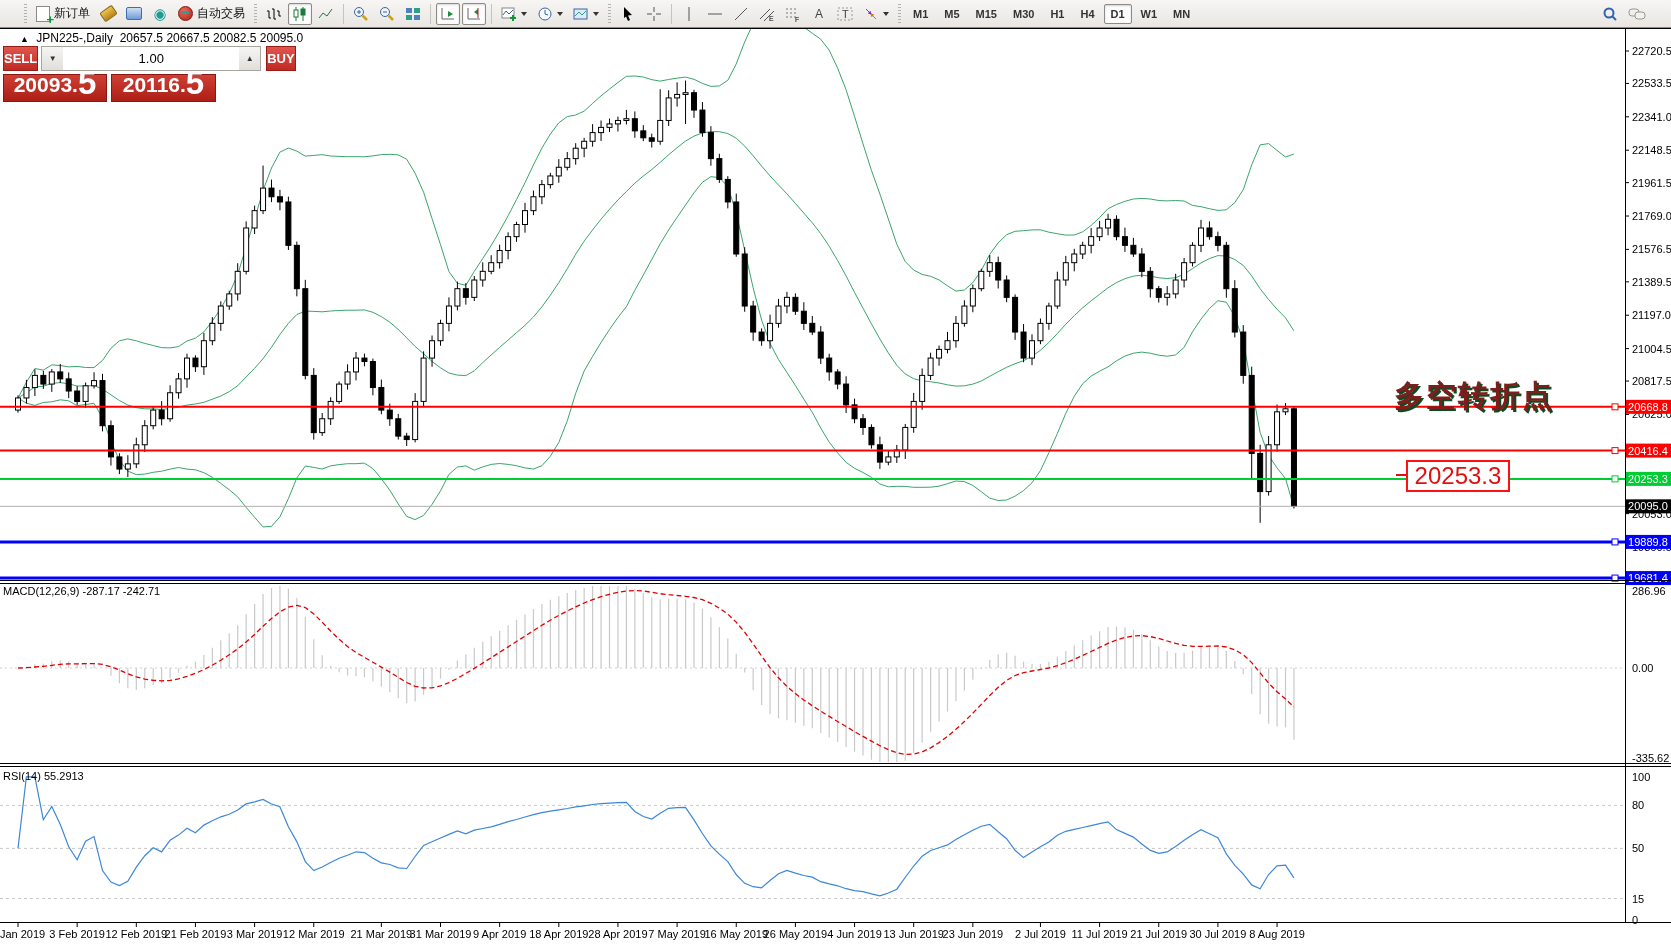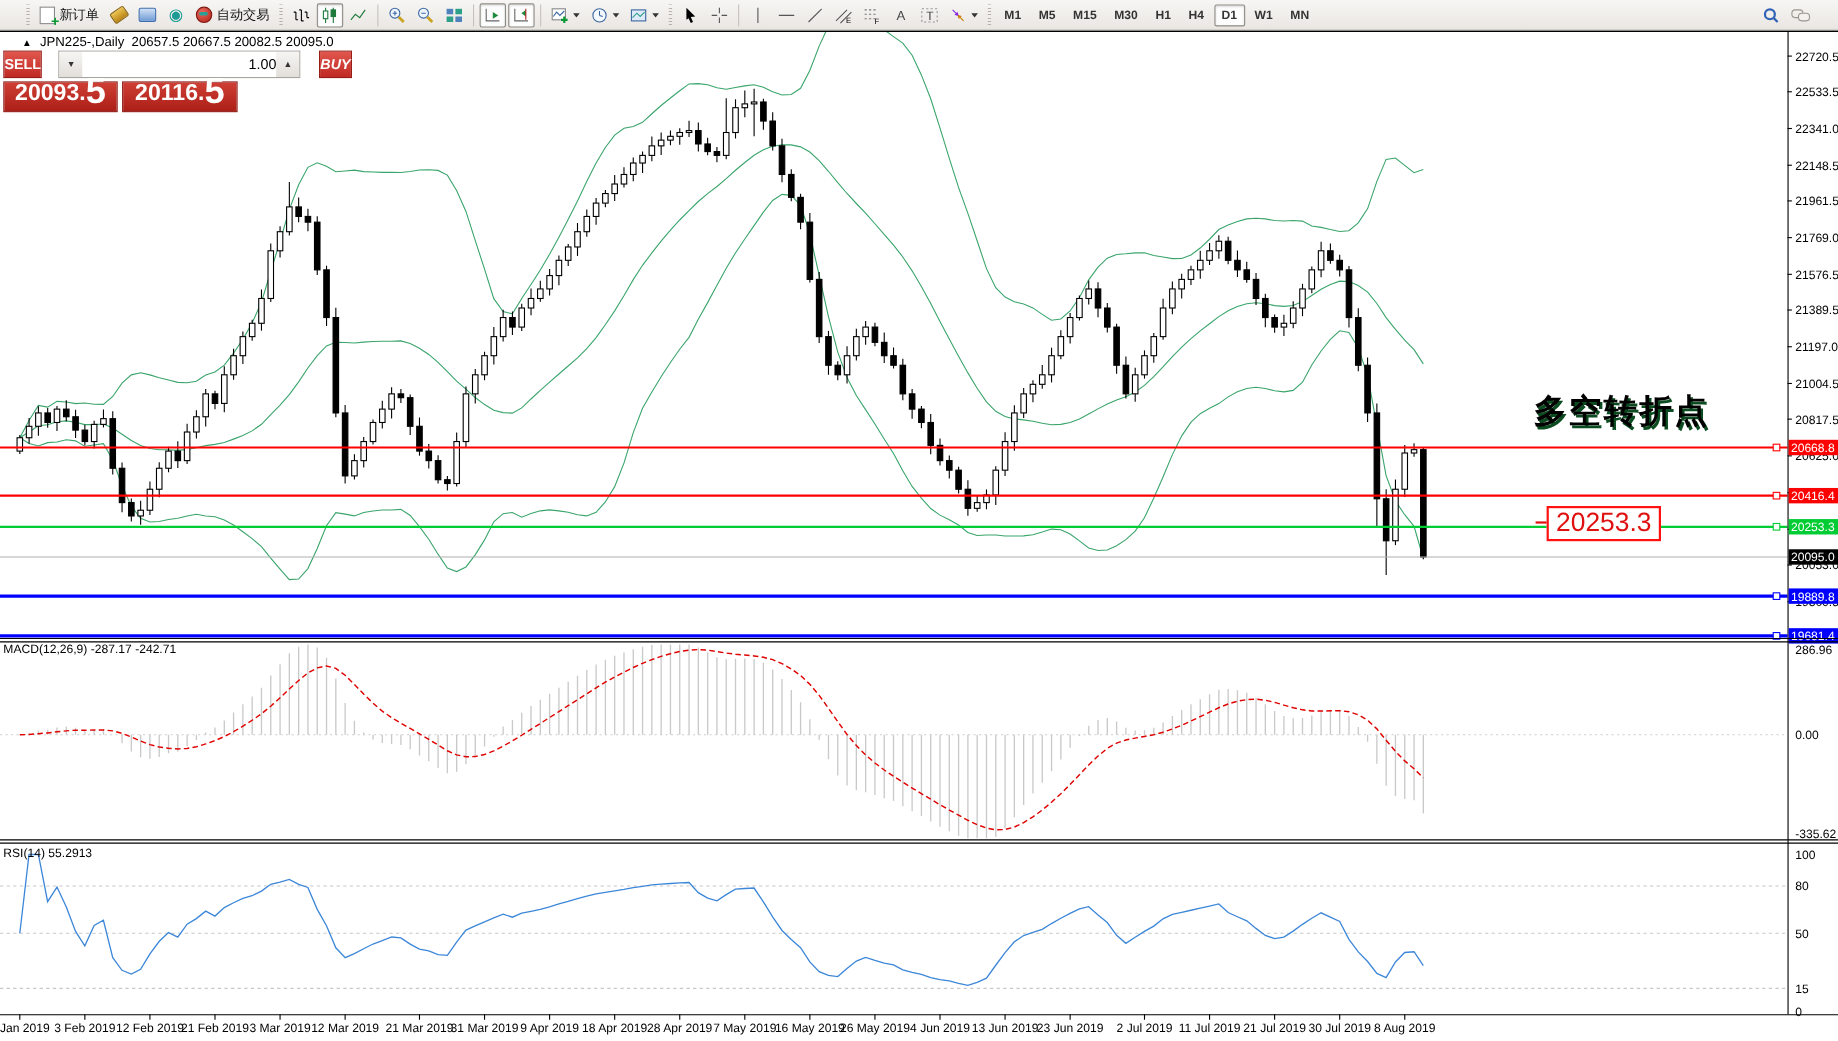--- a/index.html
+++ b/index.html
@@ -28,43 +28,43 @@
   .ic-page{position:relative;width:12px;height:14px;background:#fff;border:1px solid #8a8a8a;}
   .ic-page:after{content:"+";position:absolute;right:-5px;bottom:-6px;color:#0b9a35;font-weight:bold;font-size:13px;}
   .ic-hammer{width:13px;height:9px;background:linear-gradient(#ecc452,#b98414);border:1px solid #8a6410;transform:rotate(-35deg);border-radius:2px;}
   .ic-monitor{width:14px;height:11px;background:linear-gradient(#cfe0f5,#6f9bd6);border:1px solid #3f6eae;border-radius:2px;}
   .ic-signal{color:#1d9b94;font-size:15px;line-height:14px;}
   .ic-globe{width:13px;height:13px;border-radius:50%;background:radial-gradient(circle at 35% 30%,#e8695c,#b02318);border:1px solid #7e160e;position:relative;}
   .ic-globe:after{content:"";position:absolute;left:2px;top:4px;width:8px;height:3px;background:#2aa198;border-radius:2px;}
 
   
   #trade-panel{position:absolute;left:3px;top:46px;width:216px;z-index:30;}
-  #trade-row1{display:flex;height:25px;gap:12px;}
+  #trade-row1{display:flex;height:25px;}
   .trade-btn{background:linear-gradient(#e0564d,#c02a23);border:1px solid #991d17;color:#fff;
     font-weight:bold;font-size:13px;display:flex;align-items:center;justify-content:center;box-sizing:border-box;}
   #sell-btn{width:47px;margin-right:3px;}
-  #buy-btn{width:49px;margin-left:5px;font-style:italic;}
+  #buy-btn{width:49px;margin-left:5px;}
   #stepper{flex:1;display:flex;border:1px solid #a8a49e;background:#fff;box-sizing:border-box;}
   .step-btn{width:21px;background:linear-gradient(#f6f5f3,#e2dfda);border:0;display:flex;align-items:center;justify-content:center;font-size:8px;color:#333;}
-  #vol-input{flex:1;border:0;text-align:right;font-size:13px;font-family:"Liberation Sans",sans-serif;outline:none;padding:0;}
+  #vol-input{flex:1;border:0;text-align:center;font-size:13px;font-family:"Liberation Sans",sans-serif;outline:none;padding:0;}
   #trade-row2{display:flex;margin-top:3px;height:28px;}
   .px-box{background:linear-gradient(#cf3f35,#ac1f17);border:1px solid #8c1710;color:#fff;
     display:flex;align-items:flex-end;justify-content:center;box-sizing:border-box;padding-bottom:1px;}
   #sell-box{width:104px;margin-right:4px;}
   #buy-box{width:105px;}
   .px-main{font-size:21px;font-weight:bold;line-height:30px;}
   .px-frac{font-size:33px;font-weight:bold;line-height:34px;}
 
   
   #symbol-title{position:absolute;left:20px;top:31px;font-size:12px;color:#000;z-index:20;white-space:nowrap;}
   #symbol-title .tri{font-size:9px;margin-right:4px;}
   #macd-label{position:absolute;left:3px;top:585px;font-size:11px;color:#000;z-index:20;}
   #rsi-label{position:absolute;left:3px;top:770px;font-size:11px;color:#000;z-index:20;}
-  #turning-point{position:absolute;left:1394px;top:354px;z-index:25;font-size:30px;font-weight:bold;
-    color:#000000;text-shadow:2px 2px 0 #0b4d20;letter-spacing:2px;white-space:nowrap;}
+  #turning-point{position:absolute;left:1394px;top:376px;z-index:25;font-size:30px;font-weight:bold;
+    color:#7f1d1d;text-shadow:2px 2px 0 #0b4d20;letter-spacing:2px;white-space:nowrap;}
   #price-callout{position:absolute;left:1406px;top:460px;width:100px;height:28px;z-index:25;
     border:2px solid #ff1111;background:#fff;color:#e01010;font-size:24px;
     display:flex;align-items:center;justify-content:center;}
   #price-callout:before{content:"";position:absolute;left:-12px;top:12px;width:10px;height:2px;background:#e01010;}
 
   #chart-svg{position:absolute;left:0;top:0;z-index:5;}
 </style>
 </head>
 <body>
 

